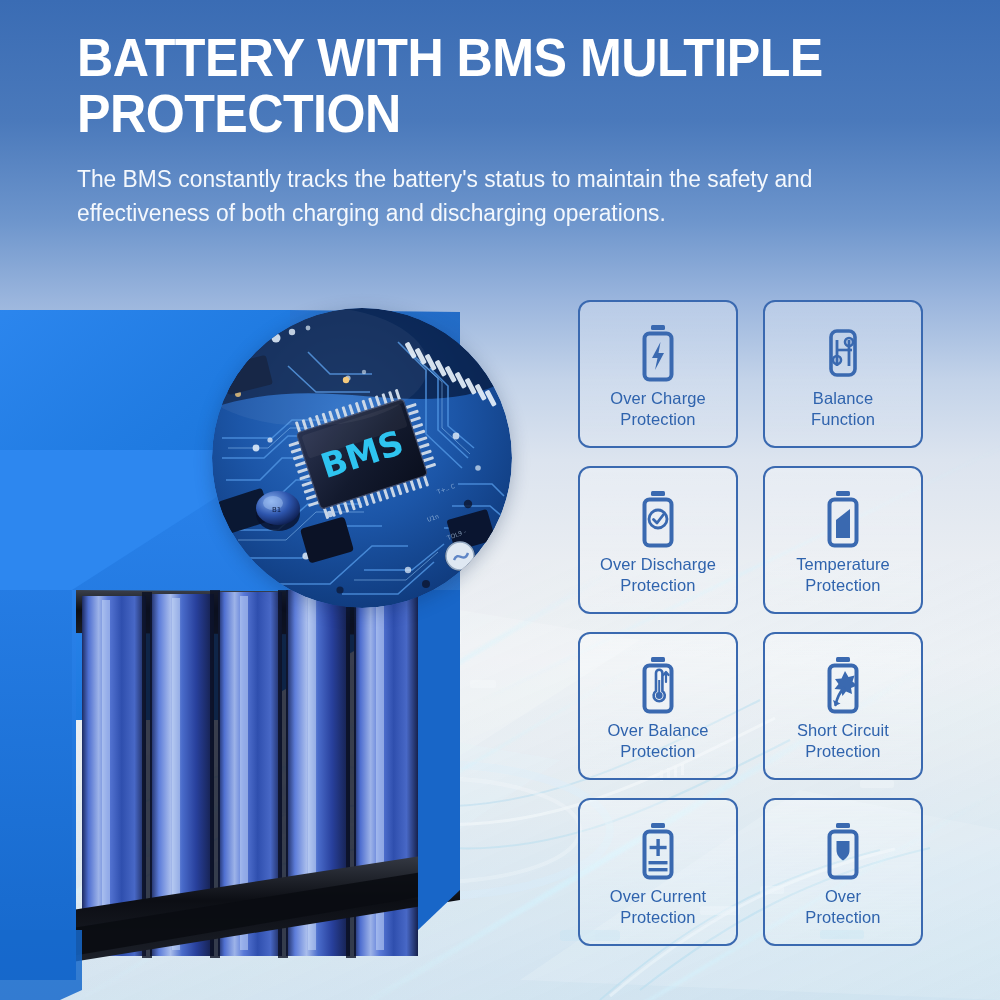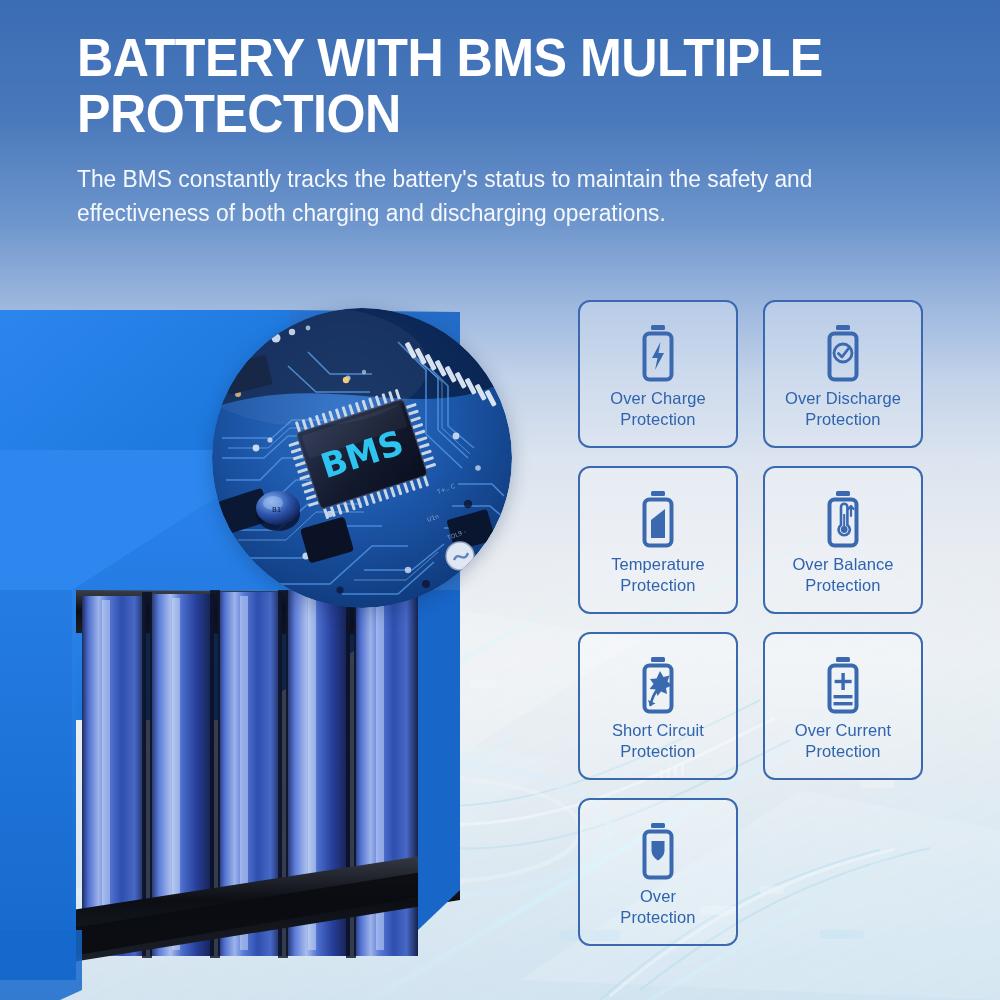--- a/index.html
+++ b/index.html
@@ -518,20 +518,34 @@
         <svg width="40" height="58" viewBox="0 0 40 58">
           <rect x="13" y="1" width="14" height="5" rx="1.5" fill="#3a69b0"></rect>
           <rect x="6.5" y="9.5" width="27" height="46" rx="5" fill="none" stroke="#3a69b0" stroke-width="4"></rect>
           <path d="M22.5 18 L14 34 L19.5 34 L17 46 L26 29 L20.5 29 Z" fill="#3a69b0"></path>
         </svg>
       </span>
       <span class="lbl">Over Charge
 Protection</span>
     </div>
 
+    <div class="card">
+      <span class="ic">
+        <svg width="40" height="58" viewBox="0 0 40 58">
+          <rect x="8" y="7" width="24" height="44" rx="6" fill="none" stroke="#3a69b0" stroke-width="3.6"></rect>
+          <line x1="14" y1="16" x2="14" y2="42" stroke="#3a69b0" stroke-width="2.8"></line>
+          <line x1="26" y1="16" x2="26" y2="42" stroke="#3a69b0" stroke-width="2.8"></line>
+          <line x1="13" y1="26" x2="29" y2="26" stroke="#3a69b0" stroke-width="2.6"></line>
+          <circle cx="26" cy="18" r="4" fill="none" stroke="#3a69b0" stroke-width="2.6"></circle>
+          <circle cx="14" cy="36" r="4" fill="none" stroke="#3a69b0" stroke-width="2.6"></circle>
+        </svg>
+      </span>
+      <span class="lbl">Balance
+Function</span>
+    </div>
 
     <div class="card">
       <span class="ic">
         <svg width="40" height="58" viewBox="0 0 40 58">
           <rect x="13" y="1" width="14" height="5" rx="1.5" fill="#3a69b0"></rect>
           <rect x="6.5" y="9.5" width="27" height="46" rx="5" fill="none" stroke="#3a69b0" stroke-width="4"></rect>
           <circle cx="20" cy="29" r="9" fill="none" stroke="#3a69b0" stroke-width="2.8"></circle>
           <path d="M15.5 29.5 L19 33 L25.5 24.5" fill="none" stroke="#3a69b0" stroke-width="2.8" stroke-linecap="round" stroke-linejoin="round"></path>
         </svg>
       </span>

